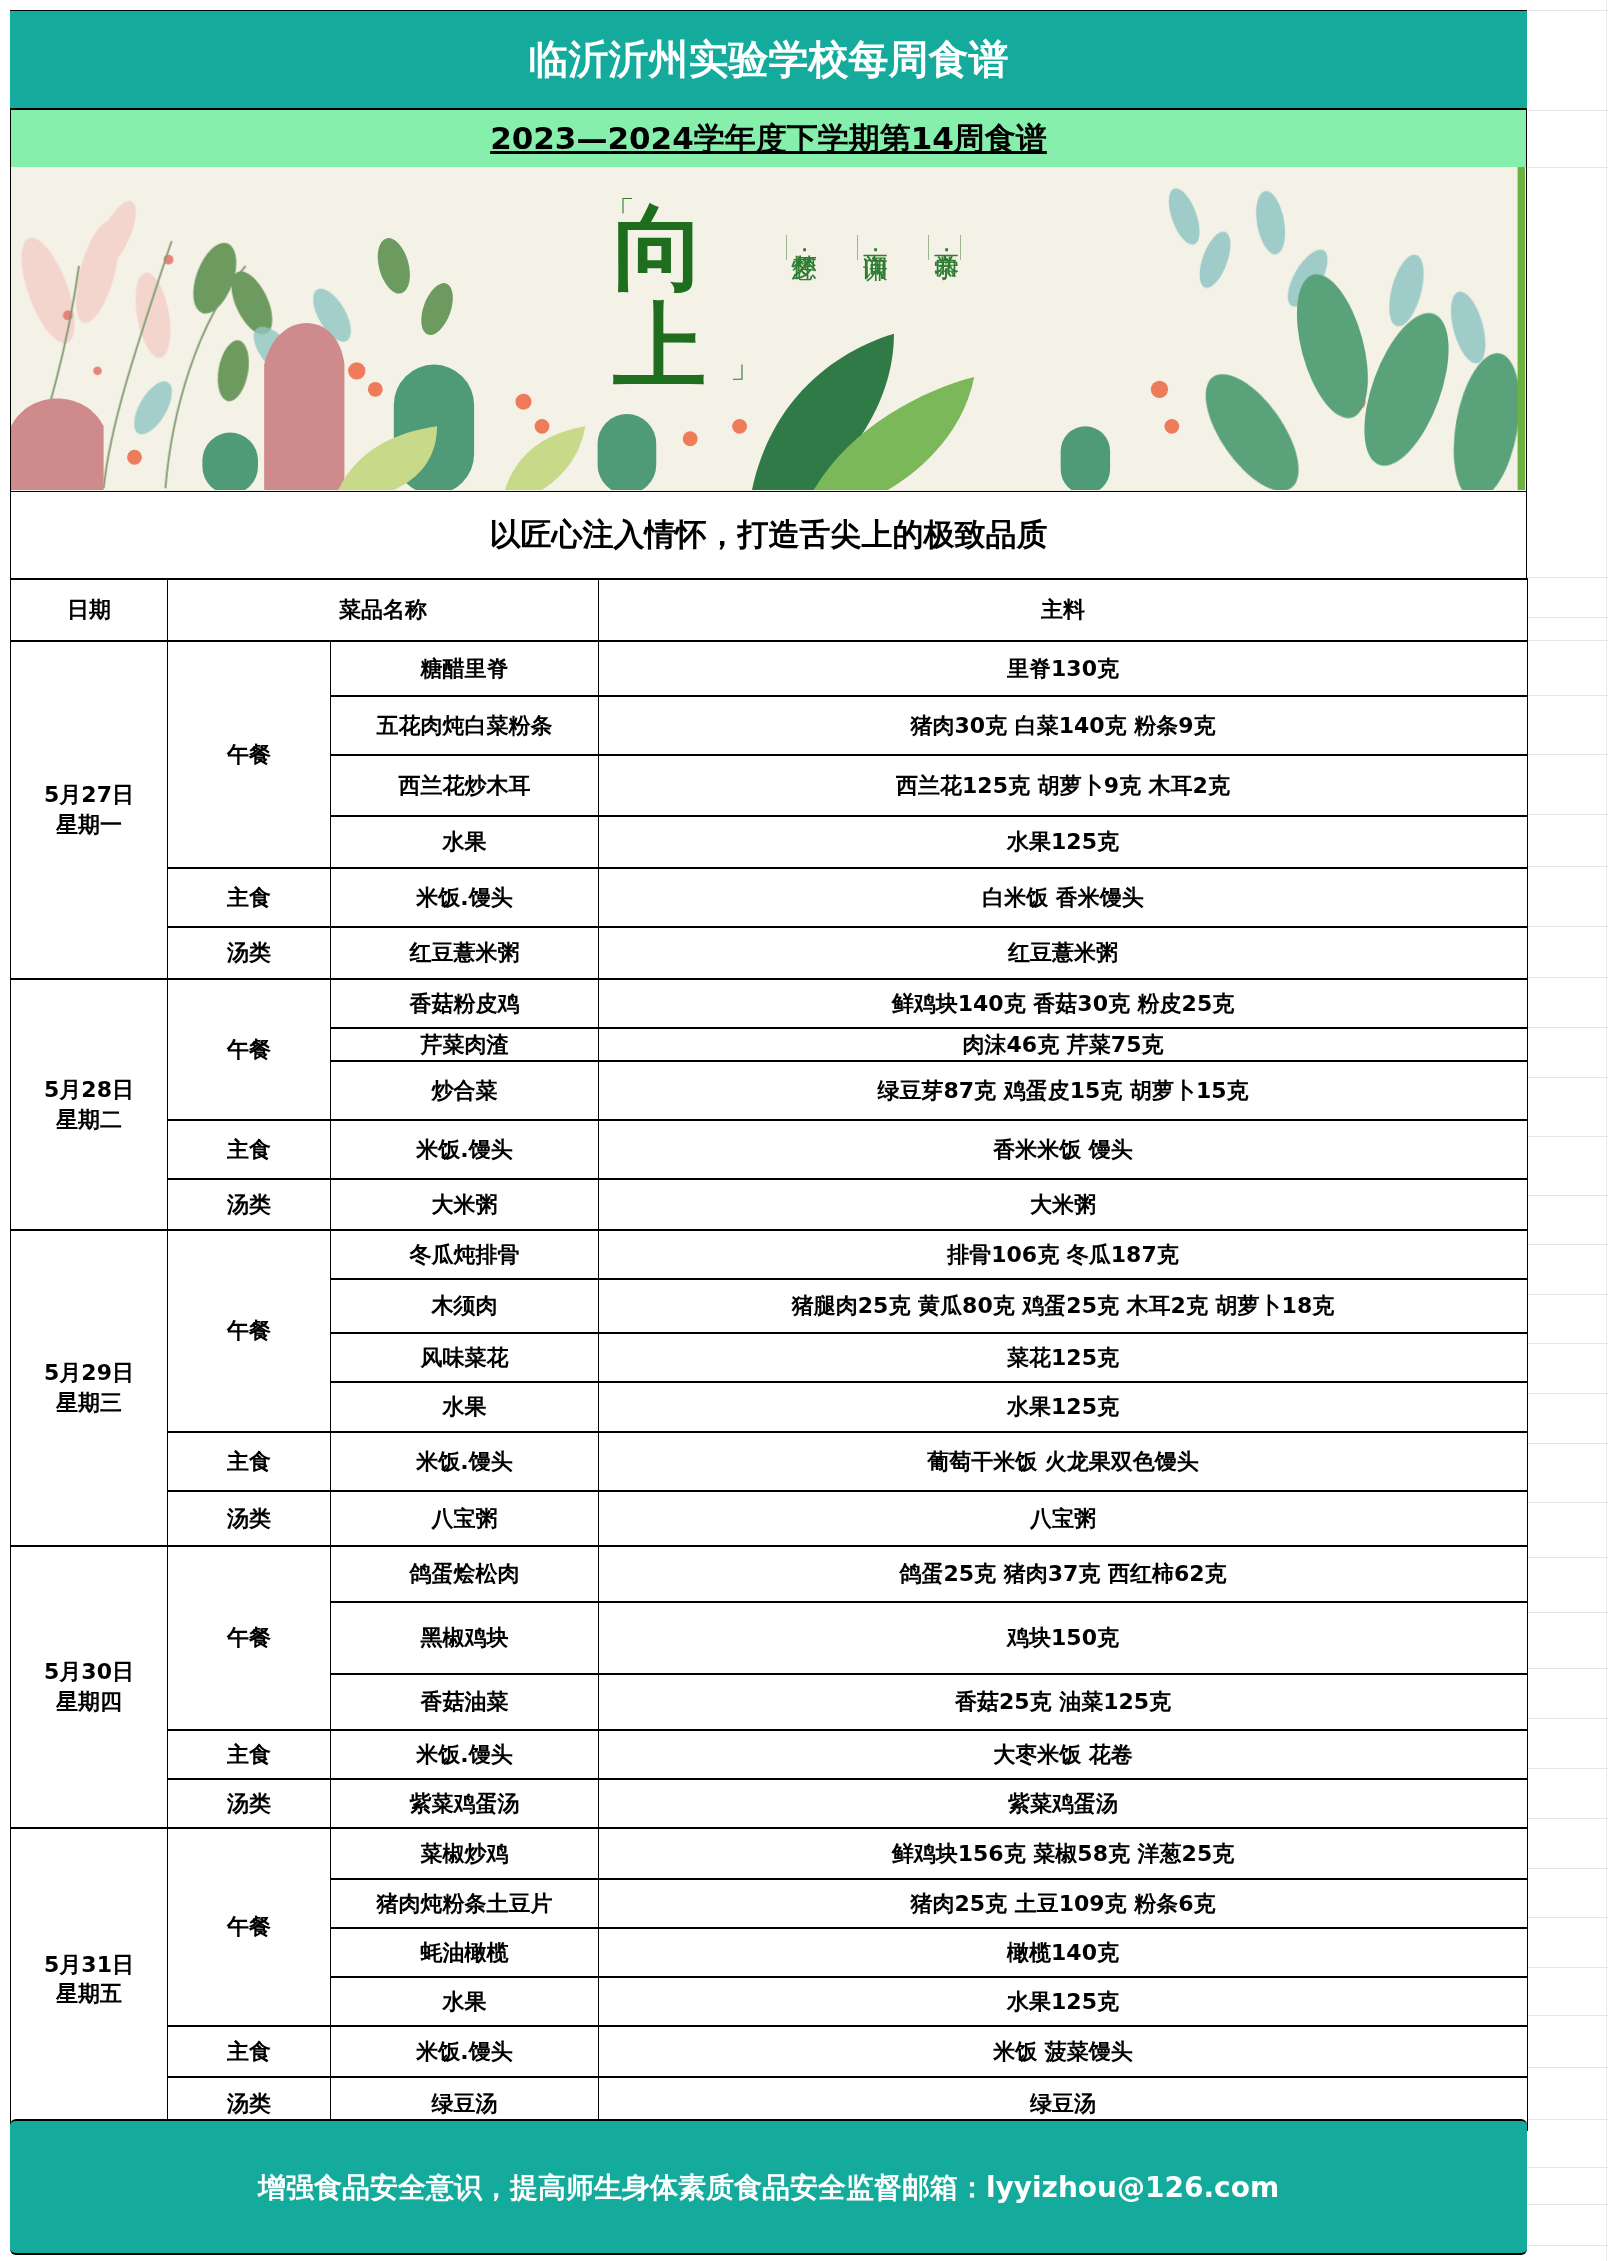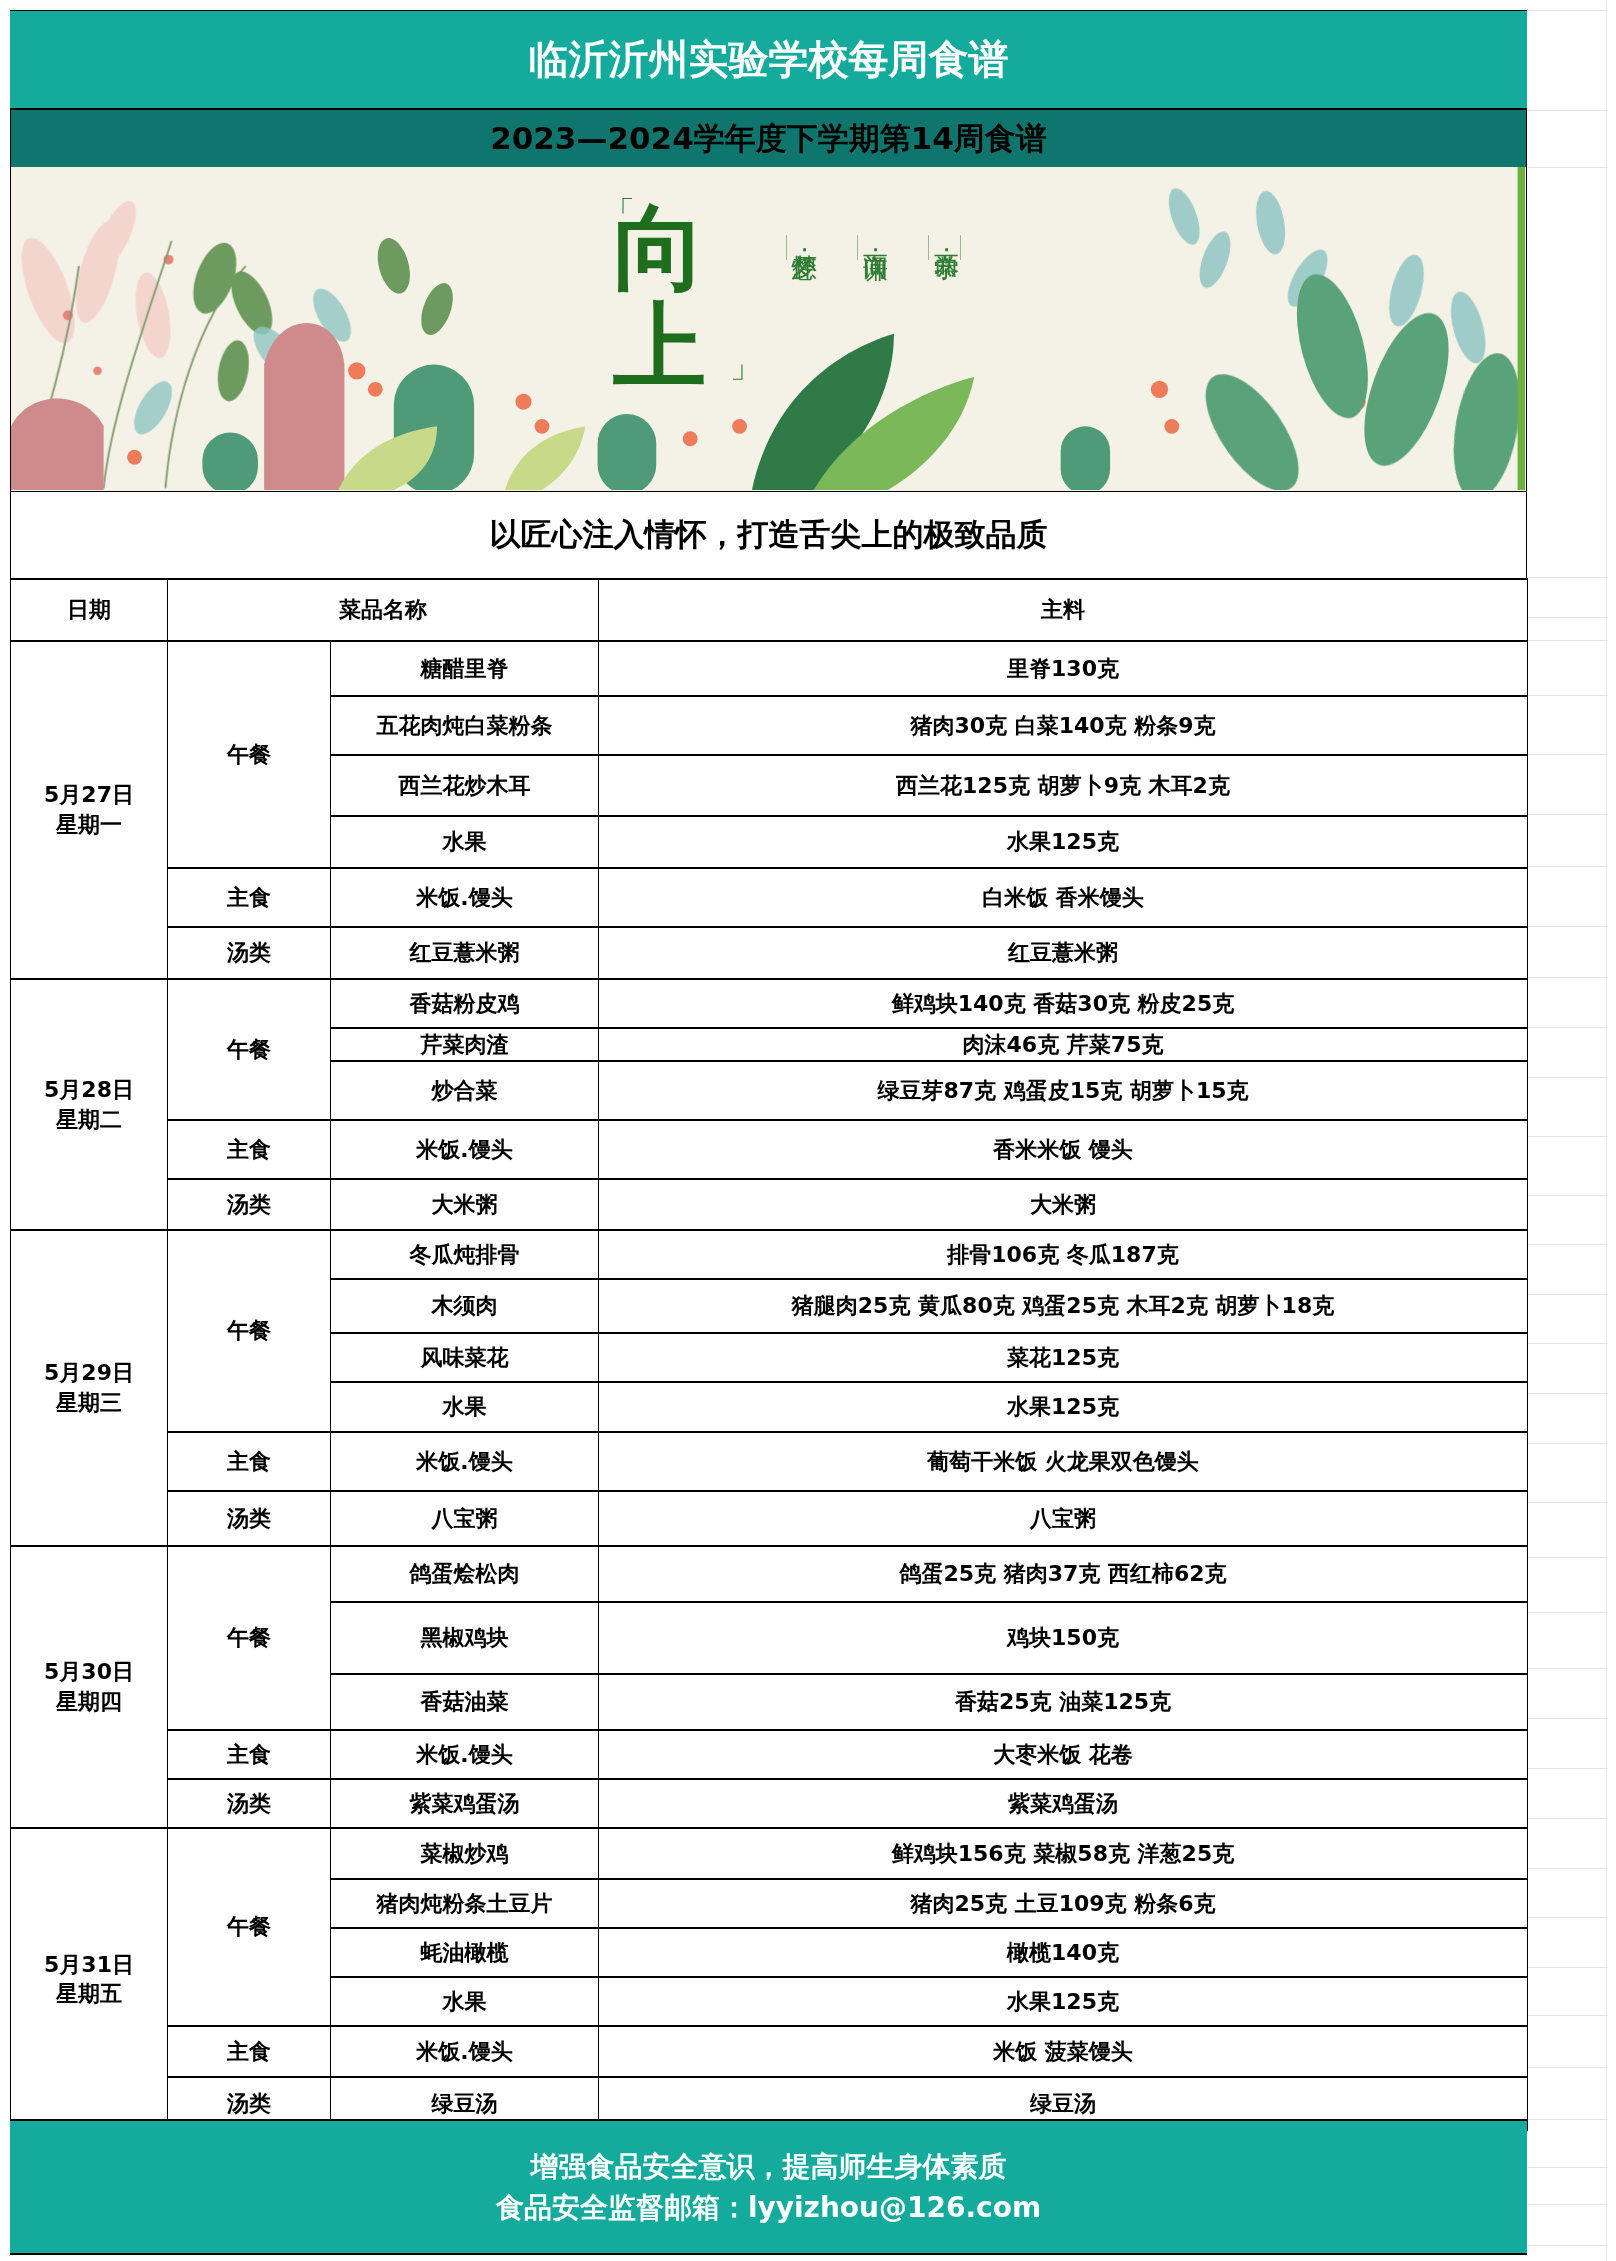--- a/index.html
+++ b/index.html
@@ -3,33 +3,33 @@
 <meta charset="utf-8">
 <style>
   html, body { margin:0; padding:0; background:#ffffff; }
   body { width:1617px; height:2261px; position:relative; overflow:hidden;
          font-family:"DejaVu Sans","Liberation Sans",sans-serif; }
   .sheet { position:absolute; left:10px; top:10px; width:1517px; }
   .band { position:absolute; left:0; width:1517px; box-sizing:border-box;
           display:flex; align-items:center; justify-content:center; }
   .title-band { top:0; height:100px; background:#14ab9c; color:#ffffff;
                 font-weight:bold; font-size:40px; border-top:1.9px solid #000; border-bottom:2.5px solid #000; }
-  .sub-band { top:100px; height:57px; background:#0f766e; color:#000; font-weight:bold; font-size:31px;
-              border-left:1.2px solid #000; border-right:1.2px solid #000; }
+  .sub-band { top:100px; height:57px; background:#86efac; color:#000; font-weight:bold; font-size:31px;
+              border-left:1.2px solid #000; border-right:1.2px solid #000;text-decoration:underline; }
   .banner { position:absolute; left:0; top:157px; width:1517px; height:325px; background:#f4f1e6; overflow:hidden;
             border-left:1.2px solid #000; border-right:1.2px solid #000; border-bottom:1.9px solid #000; box-sizing:border-box; }
   .slogan-band { top:482px; height:86px; font-weight:bold; font-size:31px; color:#000;
                  border-left:1.2px solid #000; border-right:1.2px solid #000; }
   table.menu { position:absolute; left:0; top:568px; width:1517px; border-collapse:collapse; table-layout:fixed; }
   table.menu td, table.menu th { border:1.2px solid #000; text-align:center; vertical-align:middle;
       font-weight:bold; font-size:22px; color:#000; padding:0; line-height:1.35; }
   table.menu tr.rowsep td { border-top:2.5px solid #000; }
   .footer { position:absolute; left:0; top:2109px; width:1517px; height:136px; background:#14ab9c; color:#fff;
-            display:flex; flex-direction:column; align-items:center; justify-content:center; font-weight:bold;
-            font-size:28px; line-height:41px; border-top:2.5px solid #000; border-bottom:2.5px solid #000; box-sizing:border-box; }
+            display:flex; flex-direction:row; align-items:center; justify-content:center; font-weight:bold;
+            font-size:28px; line-height:41px; border-top:2.5px solid #000; border-bottom:2.5px solid #000; box-sizing:border-box;border-radius:6px; }
   .gridlines { position:absolute; left:1528px; top:0; width:89px; height:2261px; }
   .gridlines div { position:absolute; left:0; width:80px; height:1.2px; background:#e6e6e6; }
   .gridlines .v { position:absolute; top:0; width:1.2px; height:2261px; left:78px; background:#ececec; }
   .banner-text { position:absolute; font-family:"DejaVu Serif","Liberation Serif",serif; color:#2e7d32; }
 </style>
 </head>
 <body>
 
 <div class="gridlines">
   <div style="top:10px"></div>

